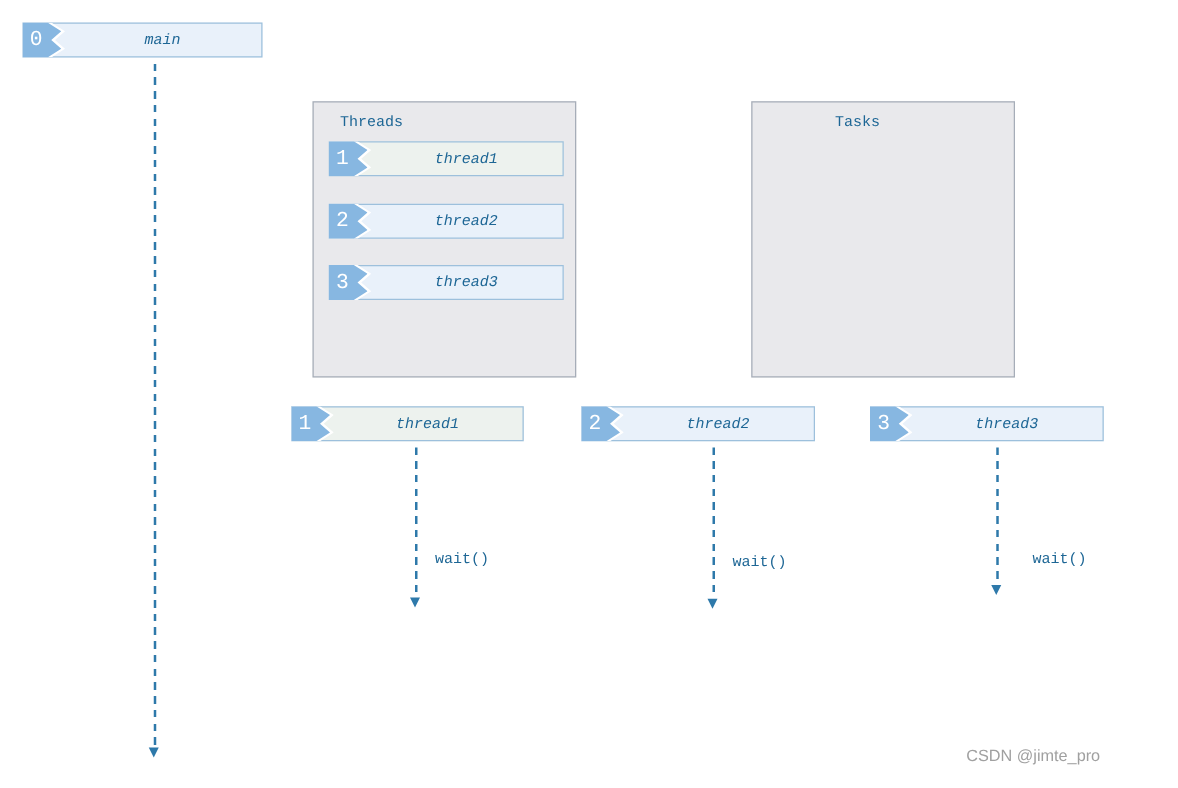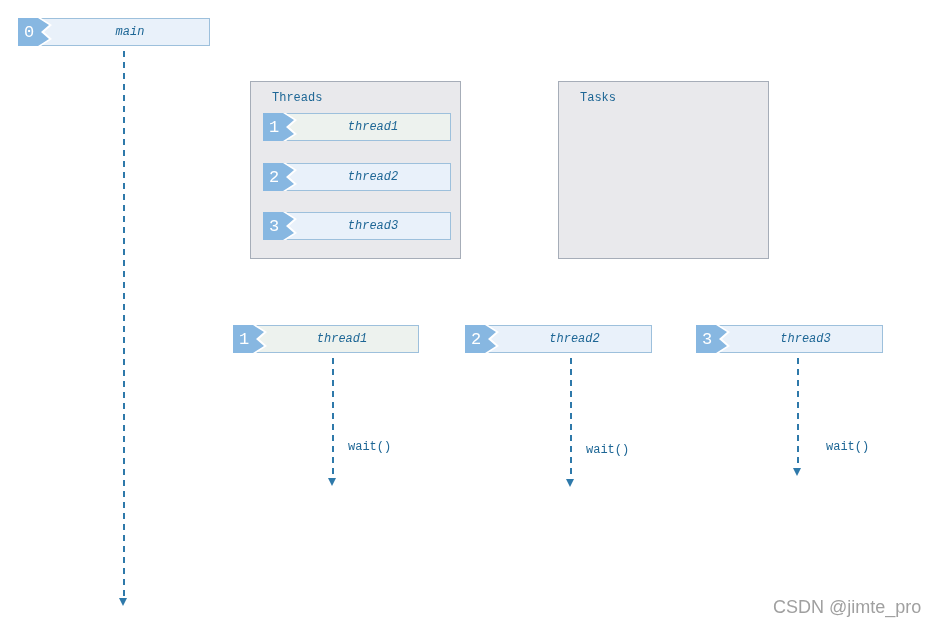--- a/index.html
+++ b/index.html
@@ -27,21 +27,21 @@
   }
   .badge-blue {
     position:absolute; top:0; left:0; height:100%; width:32px;
     background:var(--badge-blue,#87b7e1);
     clip-path:polygon(0 0, 20px 0, 31px 25%, 23px 50%, 31px 75%, 20px 100%, 0 100%);
     display:flex; align-items:center;
   }
   .badge-num { width:22px; text-align:center; color:#ffffff; font-size:17px; }
   
   .panel {
-    position:absolute; width:211px; height:178px; box-sizing:border-box;
+    position:absolute; width:211px; height:221px; box-sizing:border-box;
     background:var(--panel-fill,#e9e9ec);
     border:1px solid var(--panel-border,#a6adb8);
   }
   .panel-title {
     margin:9px 0 0 21px; font-size:12px; color:var(--text-blue,#1d6695);
   }
   
   .lifeline {
     position:absolute; width:2px;
     background:repeating-linear-gradient(to bottom,
@@ -52,21 +52,21 @@
     border-left:4px solid transparent; border-right:4px solid transparent;
     border-top:8px solid var(--line-blue,#2e79aa);
   }
   .call-label {
     position:absolute; font-size:12px; color:var(--text-blue,#1d6695); white-space:nowrap;
   }
   
   .watermark {
     position:absolute; left:773px; top:597px;
     font-family:"Liberation Sans","DejaVu Sans",sans-serif;
-    font-size:18px; color:var(--watermark-gray,#a0a0a0); white-space:nowrap;
+    font-size:13px; color:var(--watermark-gray,#a0a0a0); white-space:nowrap;
   }
 </style>
 </head>
 <body>
 
 <div class="stage">
 
   <div class="nodebox" style="left:18px; top:18px; width:192px;">
     <div class="badge">
       <div class="badge-white"></div>
@@ -107,21 +107,21 @@
       <div class="badge">
         <div class="badge-white"></div>
         <div class="badge-blue">
           <span class="badge-num">3</span>
         </div>
       </div>
       <span class="node-label">thread3</span>
     </div>
   </div>
 
-  <div class="panel" style="left:558px; top:81px;">
+  <div class="panel" style="left:601px; top:81px;padding-left:45px;">
     <div class="panel-title">Tasks</div>
   </div>
 
   <div class="nodebox fill-alt" style="left:233px; top:325px; width:186px;">
     <div class="badge">
       <div class="badge-white"></div>
       <div class="badge-blue">
         <span class="badge-num">1</span>
       </div>
     </div>

